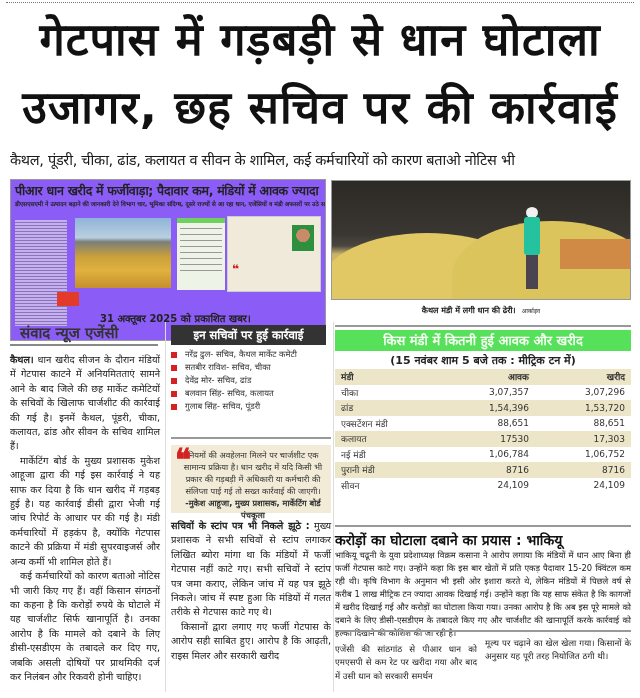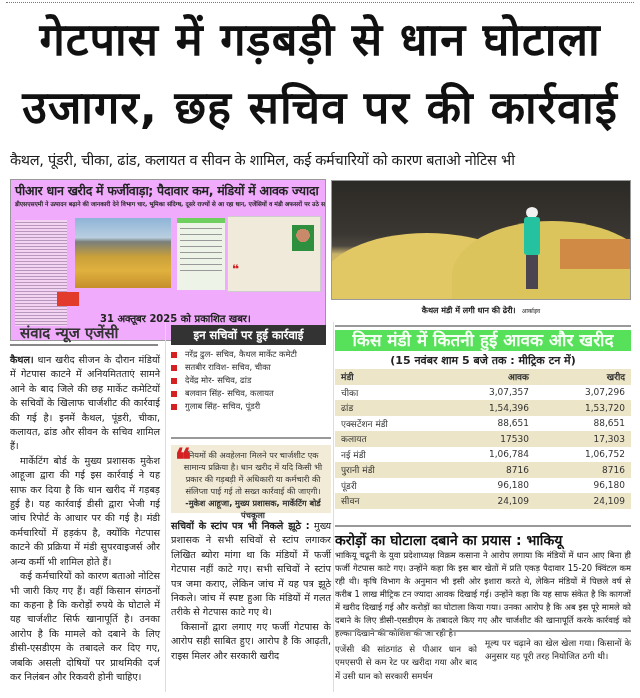--- a/index.html
+++ b/index.html
@@ -12,21 +12,21 @@
     font-family: "DejaVu Sans", sans-serif; font-weight: bold; color: #111;
     font-size: 45px; line-height: 60px; letter-spacing: 1px; white-space: nowrap; overflow: hidden; }
   .headline.l1 { top: 10px; }
   .headline.l2 { top: 78px; }
 
   .subhead { position: absolute; left: 10px; right: 6px; top: 149px; font-size: 14.5px; font-weight: normal;
     color: #1a1a1a; white-space: nowrap; overflow: hidden; letter-spacing: -0.3px; }
 
   
   .clip { position: absolute; left: 10px; top: 179px; width: 316px; height: 162px; border: 1px solid #999;
-    background: #f0abfc; overflow: hidden; }
+    background: #8b5cf6; overflow: hidden; }
   .clip-head { font-size: 12.5px; font-weight: bold; color: #222; padding: 2px 4px 0 4px; white-space: nowrap; letter-spacing: -0.3px; }
   .clip-sub { font-size: 6px; color: #222; padding: 1px 4px; white-space: nowrap; overflow: hidden; font-weight: bold; }
   .clip-body { position: absolute; left: 4px; top: 32px; right: 4px; bottom: 14px; }
   .clip-col { position: absolute; top: 8px; bottom: 0; background: repeating-linear-gradient(#f6f3ea 0 2px, #888 2px 3px); opacity: 0.55; }
   .clip-photo { position: absolute; left: 60px; top: 6px; width: 96px; height: 70px;
     background: linear-gradient(180deg, #8fb4d8 0%, #b9cfe0 28%, #7a7f7a 34%, #c9a03a 55%, #e0b13e 75%, #c58f2d 100%); }
   .clip-table { position: absolute; left: 162px; top: 6px; width: 48px; height: 72px; background: #eef3e8; border-top: 5px solid #6fcf5f; }
   .clip-table i { display: block; height: 1px; background: #999; margin: 5px 3px; }
   .clip-box { position: absolute; left: 212px; top: 4px; right: 0; height: 76px; background: #efeada; border: 1px solid #ccc; }
   .clip-face { position: absolute; right: 6px; top: 8px; width: 22px; height: 26px; background: radial-gradient(circle at 50% 40%, #c98a6a 0 35%, #2e8f3e 36% 100%); }
@@ -67,21 +67,21 @@
   .quote-box { position: absolute; left: 171px; top: 445px; width: 160px; height: 68px; background: #f1ebd7; padding: 4px 6px; }
   .quote-box .q { position: absolute; left: 4px; top: 0; color: #d42222; font-size: 30px; font-weight: bold; line-height: 30px; font-family: "DejaVu Serif", serif; }
   .quote-box .qt { font-size: 8.2px; line-height: 12px; color: #333; text-align: center; padding-left: 4px; }
   .quote-box .qt b { font-weight: bold; }
 
   .col2 { left: 171px; top: 519px; width: 160px; }
 
   
   .tbl-rule { position: absolute; left: 335px; top: 325px; width: 296px; border-top: 2px solid #999; }
   .tbl-title { position: absolute; left: 335px; top: 330px; width: 296px; height: 21px; background: #57e05a; color: #f6fff4;
-    font-size: 17px; text-align: center; line-height: 21px; font-weight: bold; }
+    font-size: 13px; text-align: center; line-height: 21px; font-weight: bold; }
   .tbl-sub { position: absolute; left: 335px; top: 352px; width: 296px; text-align: center; font-size: 11px; font-weight: bold; color: #222; }
   .mandi-table { position: absolute; left: 335px; top: 369px; width: 296px; border-collapse: collapse; font-size: 9px; color: #333; }
   .mandi-table th, .mandi-table td { height: 15.5px; padding: 0 6px; font-weight: normal; }
   .mandi-table tr:nth-child(odd) { background: #ece5c7; }
   .mandi-table tr:nth-child(even) { background: #ffffff; }
   .mandi-table .c1 { text-align: left; width: 110px; }
   .mandi-table .c2 { text-align: right; width: 90px; }
   .mandi-table .c3 { text-align: right; width: 96px; }
   .mandi-table th { font-weight: bold; }
   .tbl-bottom { position: absolute; left: 335px; top: 525px; width: 296px; border-top: 2px solid #999; }
@@ -202,25 +202,20 @@
         <td class="c1">नई मंडी</td>
         <td class="c2">1,06,784</td>
         <td class="c3">1,06,752</td>
       </tr>
   <tr>
         <td class="c1">पुरानी मंडी</td>
         <td class="c2">8716</td>
         <td class="c3">8716</td>
       </tr>
   <tr>
-        <td class="c1">पूंडरी</td>
-        <td class="c2">96,180</td>
-        <td class="c3">96,180</td>
-      </tr>
-  <tr>
         <td class="c1">सीवन</td>
         <td class="c2">24,109</td>
         <td class="c3">24,109</td>
       </tr>
 </tbody>
   </table>
 <div class="tbl-bottom"></div>
 
 <div class="bhakiyu-head">करोड़ों का घोटाला दबाने का प्रयास : भाकियू</div>
 <div class="col col3">

